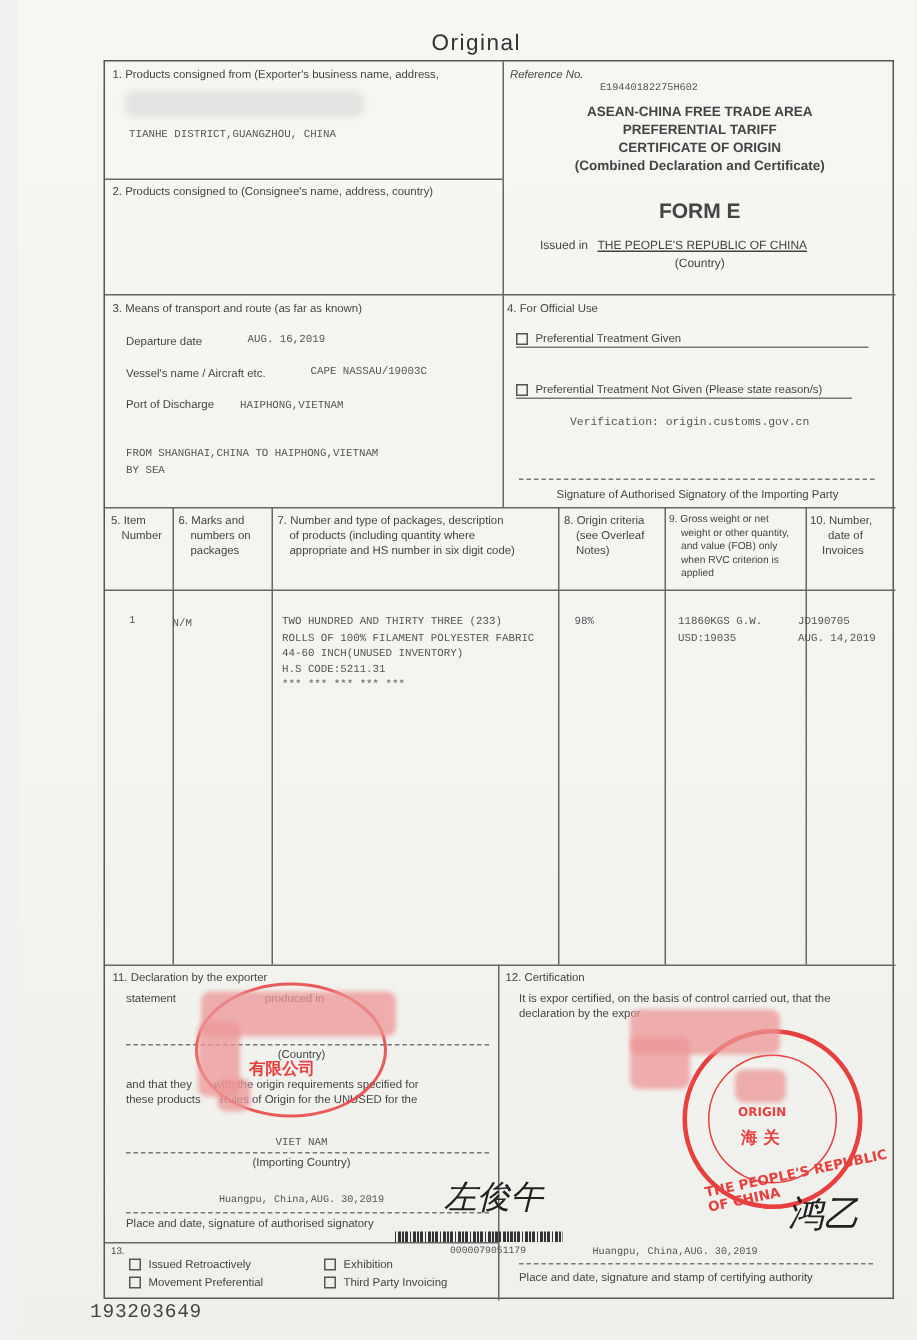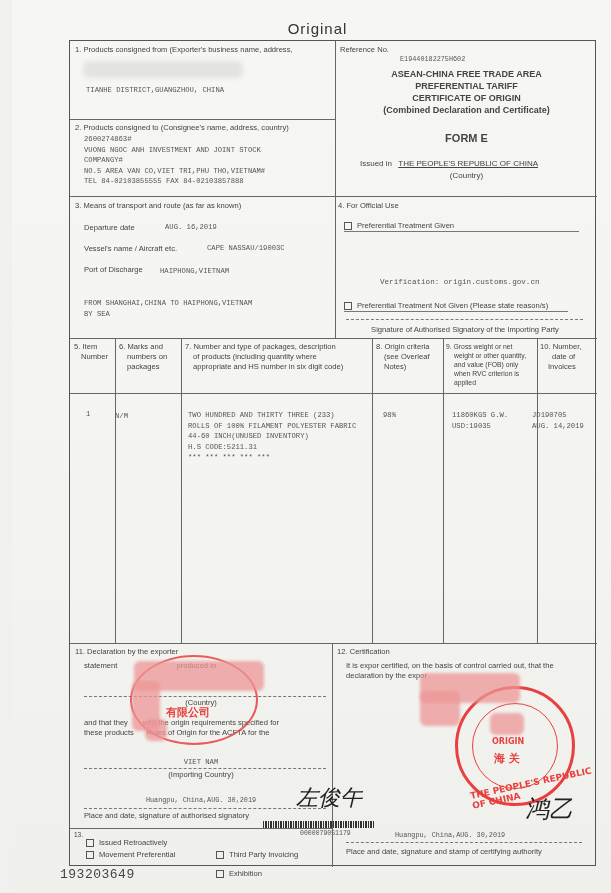--- a/index.html
+++ b/index.html
@@ -43,61 +43,54 @@
     <div class="vl" style="left:302px;top:297px;height:305px;"></div>
     <div class="vl" style="left:373px;top:297px;height:305px;"></div>
     <div class="vl" style="left:467px;top:297px;height:305px;"></div>
     <div class="vl" style="left:262px;top:602px;height:224px;"></div>
     <div class="hl" style="left:0;top:787px;width:262px;"></div>
 
     <div class="abs lbl" style="left:5px;top:4px;width:258px;">1. Products consigned from (Exporter's business name, address,</div>
     <div class="blur" style="left:13px;top:20px;width:160px;height:17px;"></div>
     <div class="abs mono" style="left:16px;top:44px;">TIANHE DISTRICT,GUANGZHOU, CHINA</div>
 
-    <div class="abs lbl" style="left:270px;top:4px;">Reference No.</div>
+    <div class="abs lbl" style="left:270px;top:4px;font-style:italic;">Reference No.</div>
     <div class="abs mono" style="left:330px;top:13px;font-size:6.8px;">E19440182275H602</div>
     <div class="abs center bold" style="left:266px;top:27px;width:261px;font-size:9px;line-height:12px;color:#444;">
       <div>ASEAN-CHINA FREE TRADE AREA</div>
       <div>PREFERENTIAL TARIFF</div>
       <div>CERTIFICATE OF ORIGIN</div>
       <div>(Combined Declaration and Certificate)</div>
     </div>
-    <div class="abs center bold" style="left:266px;top:91px;width:261px;font-size:11px;color:#444;">FORM E</div>
+    <div class="abs center bold" style="left:266px;top:91px;width:261px;font-size:14px;color:#444;">FORM E</div>
     <div class="abs" style="left:290px;top:118px;font-size:8px;color:#444;">
       <span>Issued in</span>
       <span class="uline" style="margin-left:4px;">THE PEOPLE'S REPUBLIC OF CHINA</span>
     </div>
     <div class="abs center" style="left:266px;top:130px;width:261px;font-size:8px;color:#444;">(Country)</div>
 
     <div class="abs lbl" style="left:5px;top:82px;">2. Products consigned to (Consignee's name, address, country)</div>
-    <div class="abs mono" style="left:14px;top:93px;">
-      <div>2600274863#</div>
-      <div>VUONG NGOC ANH INVESTMENT AND JOINT STOCK</div>
-      <div>COMPANGY#</div>
-      <div>NO.5 AREA VAN CO,VIET TRI,PHU THO,VIETNAM#</div>
-      <div>TEL 84-02103855555 FAX 84-02103857888</div>
-    </div>
 
     <div class="abs lbl" style="left:5px;top:160px;">3. Means of transport and route (as far as known)</div>
     <div class="abs lbl" style="left:14px;top:182px;">Departure date</div>
     <div class="abs mono" style="left:95px;top:181px;">AUG. 16,2019</div>
     <div class="abs lbl" style="left:14px;top:203px;">Vessel's name / Aircraft etc.</div>
     <div class="abs mono" style="left:137px;top:202px;">CAPE NASSAU/19003C</div>
     <div class="abs lbl" style="left:14px;top:224px;">Port of Discharge</div>
     <div class="abs mono" style="left:90px;top:225px;">HAIPHONG,VIETNAM</div>
     <div class="abs mono" style="left:14px;top:257px;">
       <div>FROM SHANGHAI,CHINA TO HAIPHONG,VIETNAM</div>
       <div>BY SEA</div>
     </div>
 
     <div class="abs lbl" style="left:268px;top:160px;">4. For Official Use</div>
     <div class="abs lbl" style="left:274px;top:180px;width:235px;border-bottom:1px solid #777;">
       <span class="cb"></span><span>Preferential Treatment Given</span>
     </div>
-    <div class="abs lbl" style="left:274px;top:214px;width:224px;border-bottom:1px solid #777;margin-top:46px;">
+    <div class="abs lbl" style="left:274px;top:214px;width:224px;border-bottom:1px solid #777;">
       <span class="cb"></span><span>Preferential Treatment Not Given (Please state reason/s)</span>
     </div>
     <div class="abs mono" style="left:310px;top:236px;font-size:7.6px;">Verification: origin.customs.gov.cn</div>
     <div class="dash" style="left:276px;top:278px;width:237px;"></div>
     <div class="abs lbl" style="left:280px;top:284px;width:230px;text-align:center;">Signature of Authorised Signatory of the Importing Party</div>
 
     <div class="abs lbl" style="left:4px;top:301px;width:40px;">
       <div>5. Item</div>
       <div style="padding-left:7px;">Number</div>
     </div>
@@ -151,21 +144,21 @@
     </div>
 
     <div class="abs lbl" style="left:5px;top:606px;">11. Declaration by the exporter</div>
     <div class="abs lbl" style="left:14px;top:620px;width:245px;">
       <div style="white-space:pre;">statement                            produced in</div>
     </div>
     <div class="dash" style="left:14px;top:655px;width:242px;"></div>
     <div class="abs lbl center" style="left:0;top:657px;width:262px;">(Country)</div>
     <div class="abs lbl" style="left:14px;top:677px;width:245px;">
       <div style="white-space:pre;">and that they       with the origin requirements specified for</div>
-      <div style="white-space:pre;">these products      Rules of Origin for the ACFTA for the</div>
+      <div style="white-space:pre;">these products      Rules of Origin for the UNUSED for the</div>
     </div>
     <div class="abs mono center" style="left:0;top:716px;width:262px;">VIET NAM</div>
     <div class="dash" style="left:14px;top:727px;width:242px;"></div>
     <div class="abs lbl center" style="left:0;top:729px;width:262px;">(Importing Country)</div>
     <div class="abs mono center" style="left:0;top:754px;width:262px;font-size:6.8px;">Huangpu, China,AUG. 30,2019</div>
     <div class="dash" style="left:14px;top:767px;width:242px;"></div>
     <div class="abs lbl" style="left:14px;top:770px;">Place and date, signature of authorised signatory</div>
 
     <div class="stamp" style="left:60px;top:614px;width:128px;height:90px;border-width:2.5px;opacity:0.85;"></div>
     <div class="stamptxt" style="left:96px;top:664px;font-size:11px;">有限公司</div>
@@ -197,21 +190,21 @@
     <div class="dash" style="left:276px;top:801px;width:236px;"></div>
     <div class="abs lbl" style="left:276px;top:806px;">Place and date, signature and stamp of certifying authority</div>
 
     <div class="abs lbl" style="left:4px;top:789px;font-size:6.5px;">13.</div>
     <div class="abs lbl" style="left:16px;top:797px;">
       <span class="cb"></span><span>Issued Retroactively</span>
     </div>
     <div class="abs lbl" style="left:16px;top:809px;">
       <span class="cb"></span><span>Movement Preferential</span>
     </div>
-    <div class="abs lbl" style="left:146px;top:797px;margin-top:31px;">
+    <div class="abs lbl" style="left:146px;top:797px;">
       <span class="cb"></span><span>Exhibition</span>
     </div>
     <div class="abs lbl" style="left:146px;top:809px;">
       <span class="cb"></span><span>Third Party Invoicing</span>
     </div>
   </div>
 
   <div class="abs" style="left:48px;top:867px;font-family:'Liberation Mono',monospace;font-size:13px;color:#444;letter-spacing:0.5px;">193203649</div>
 </div>
 

